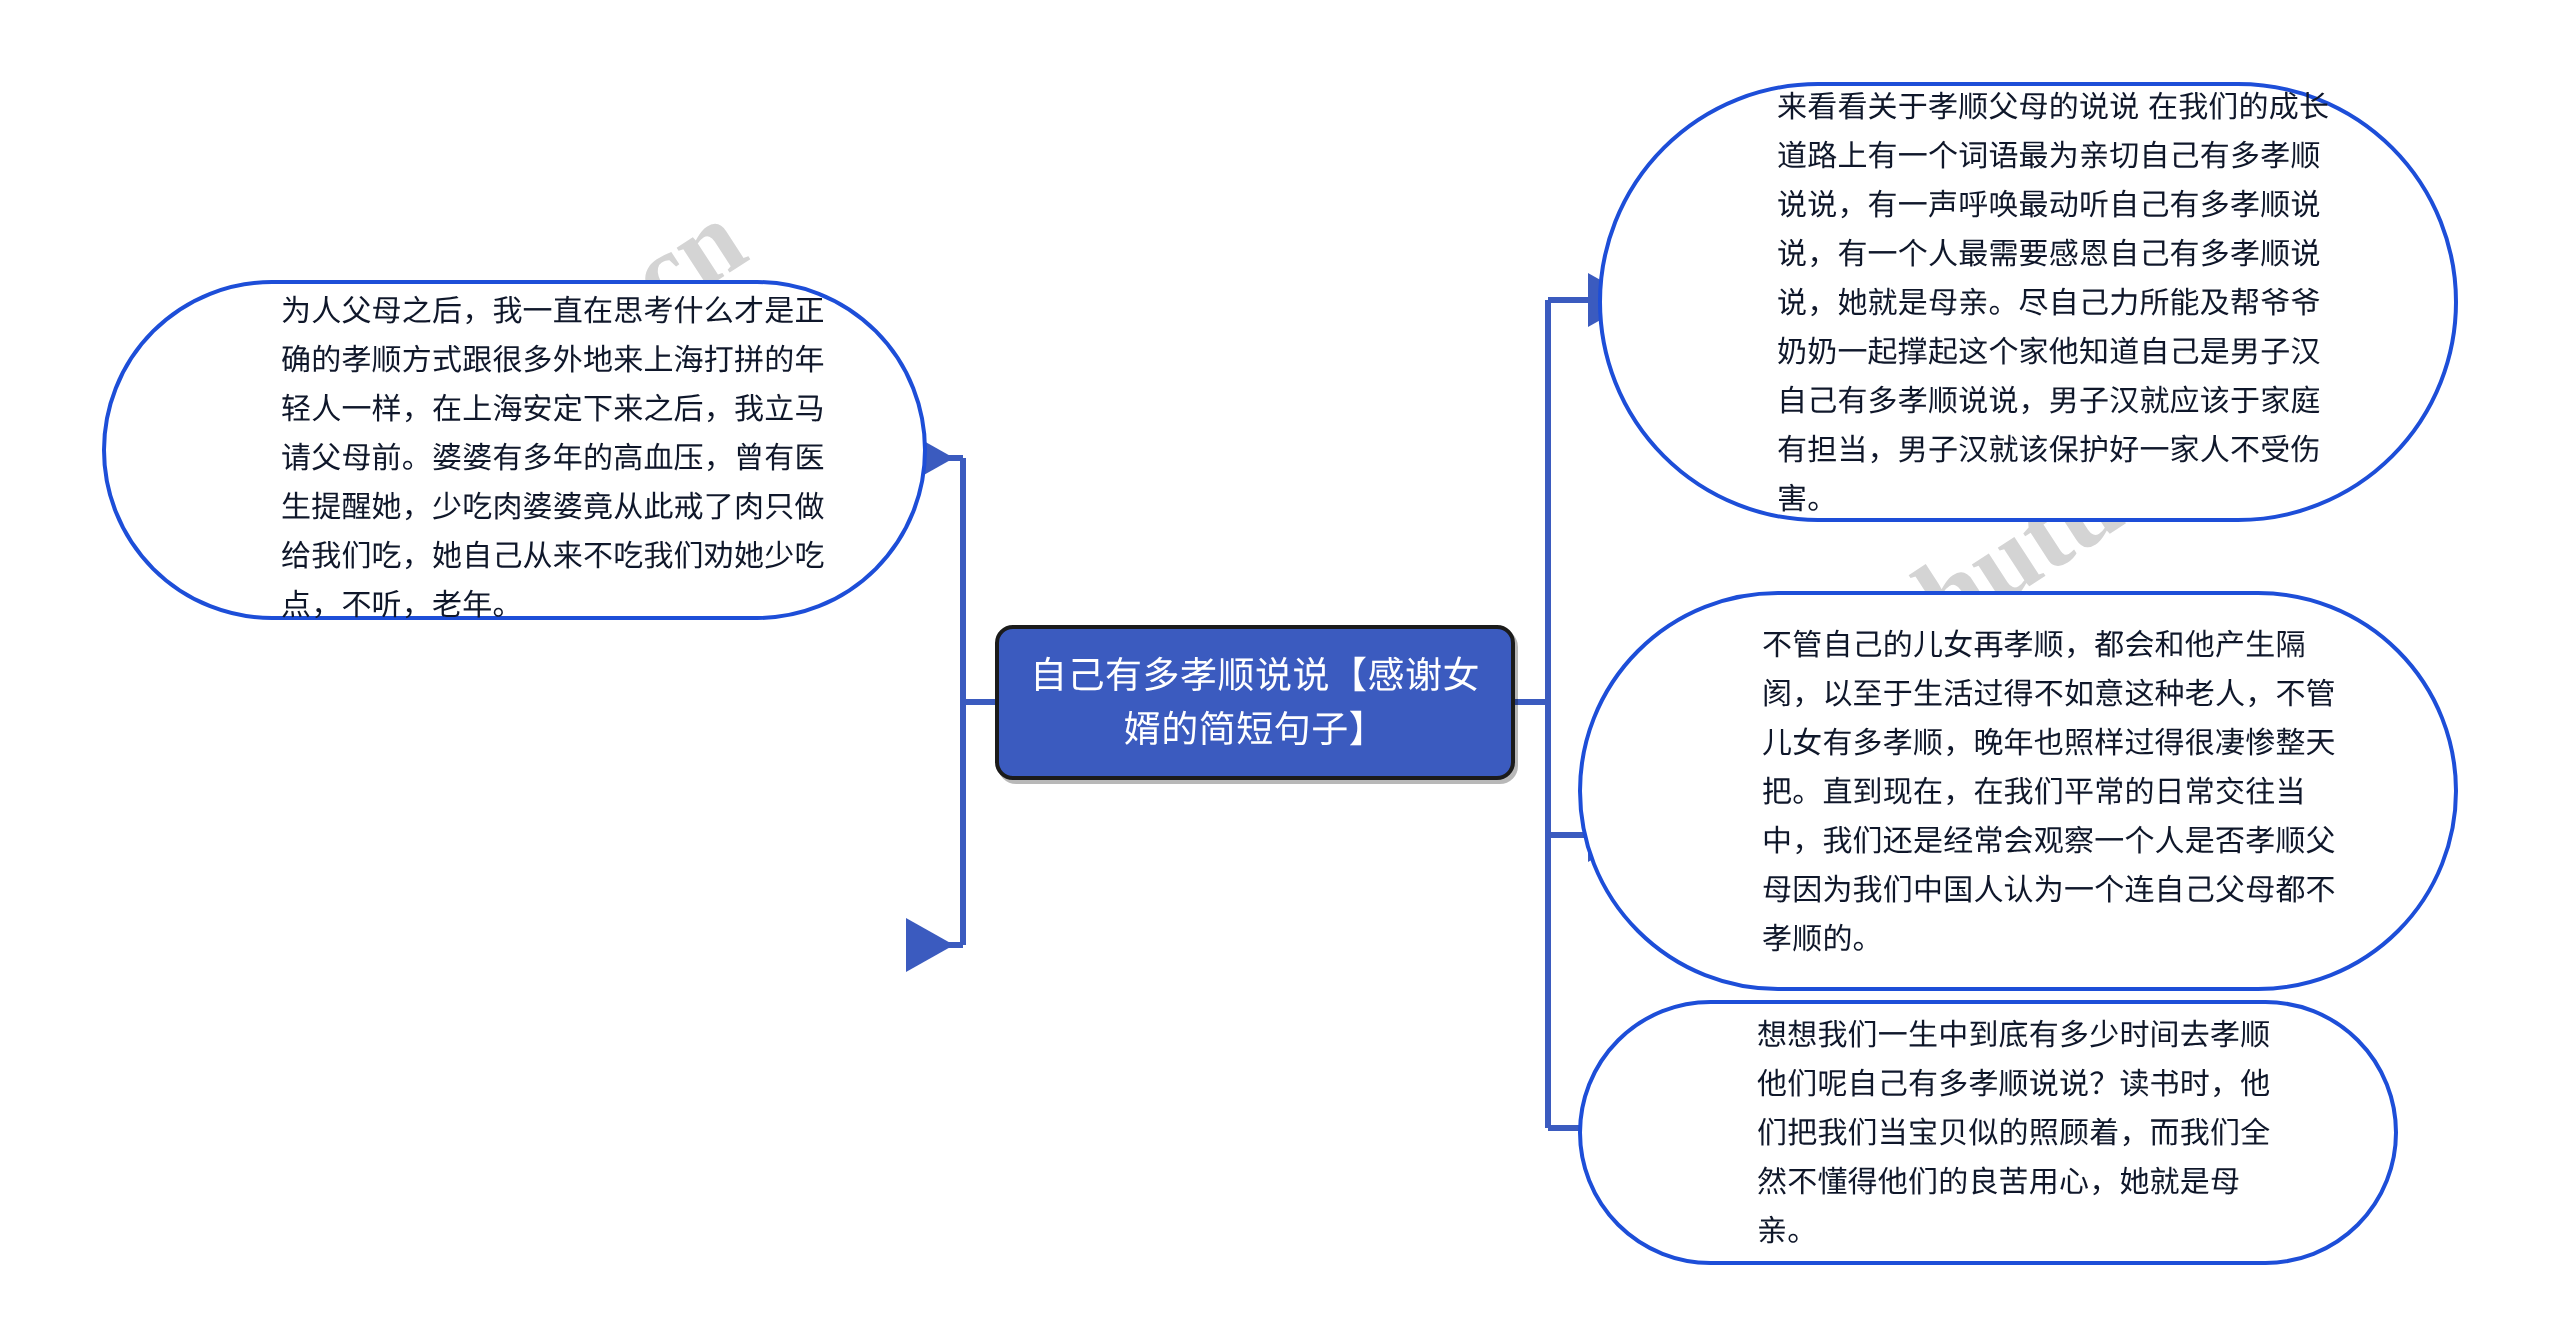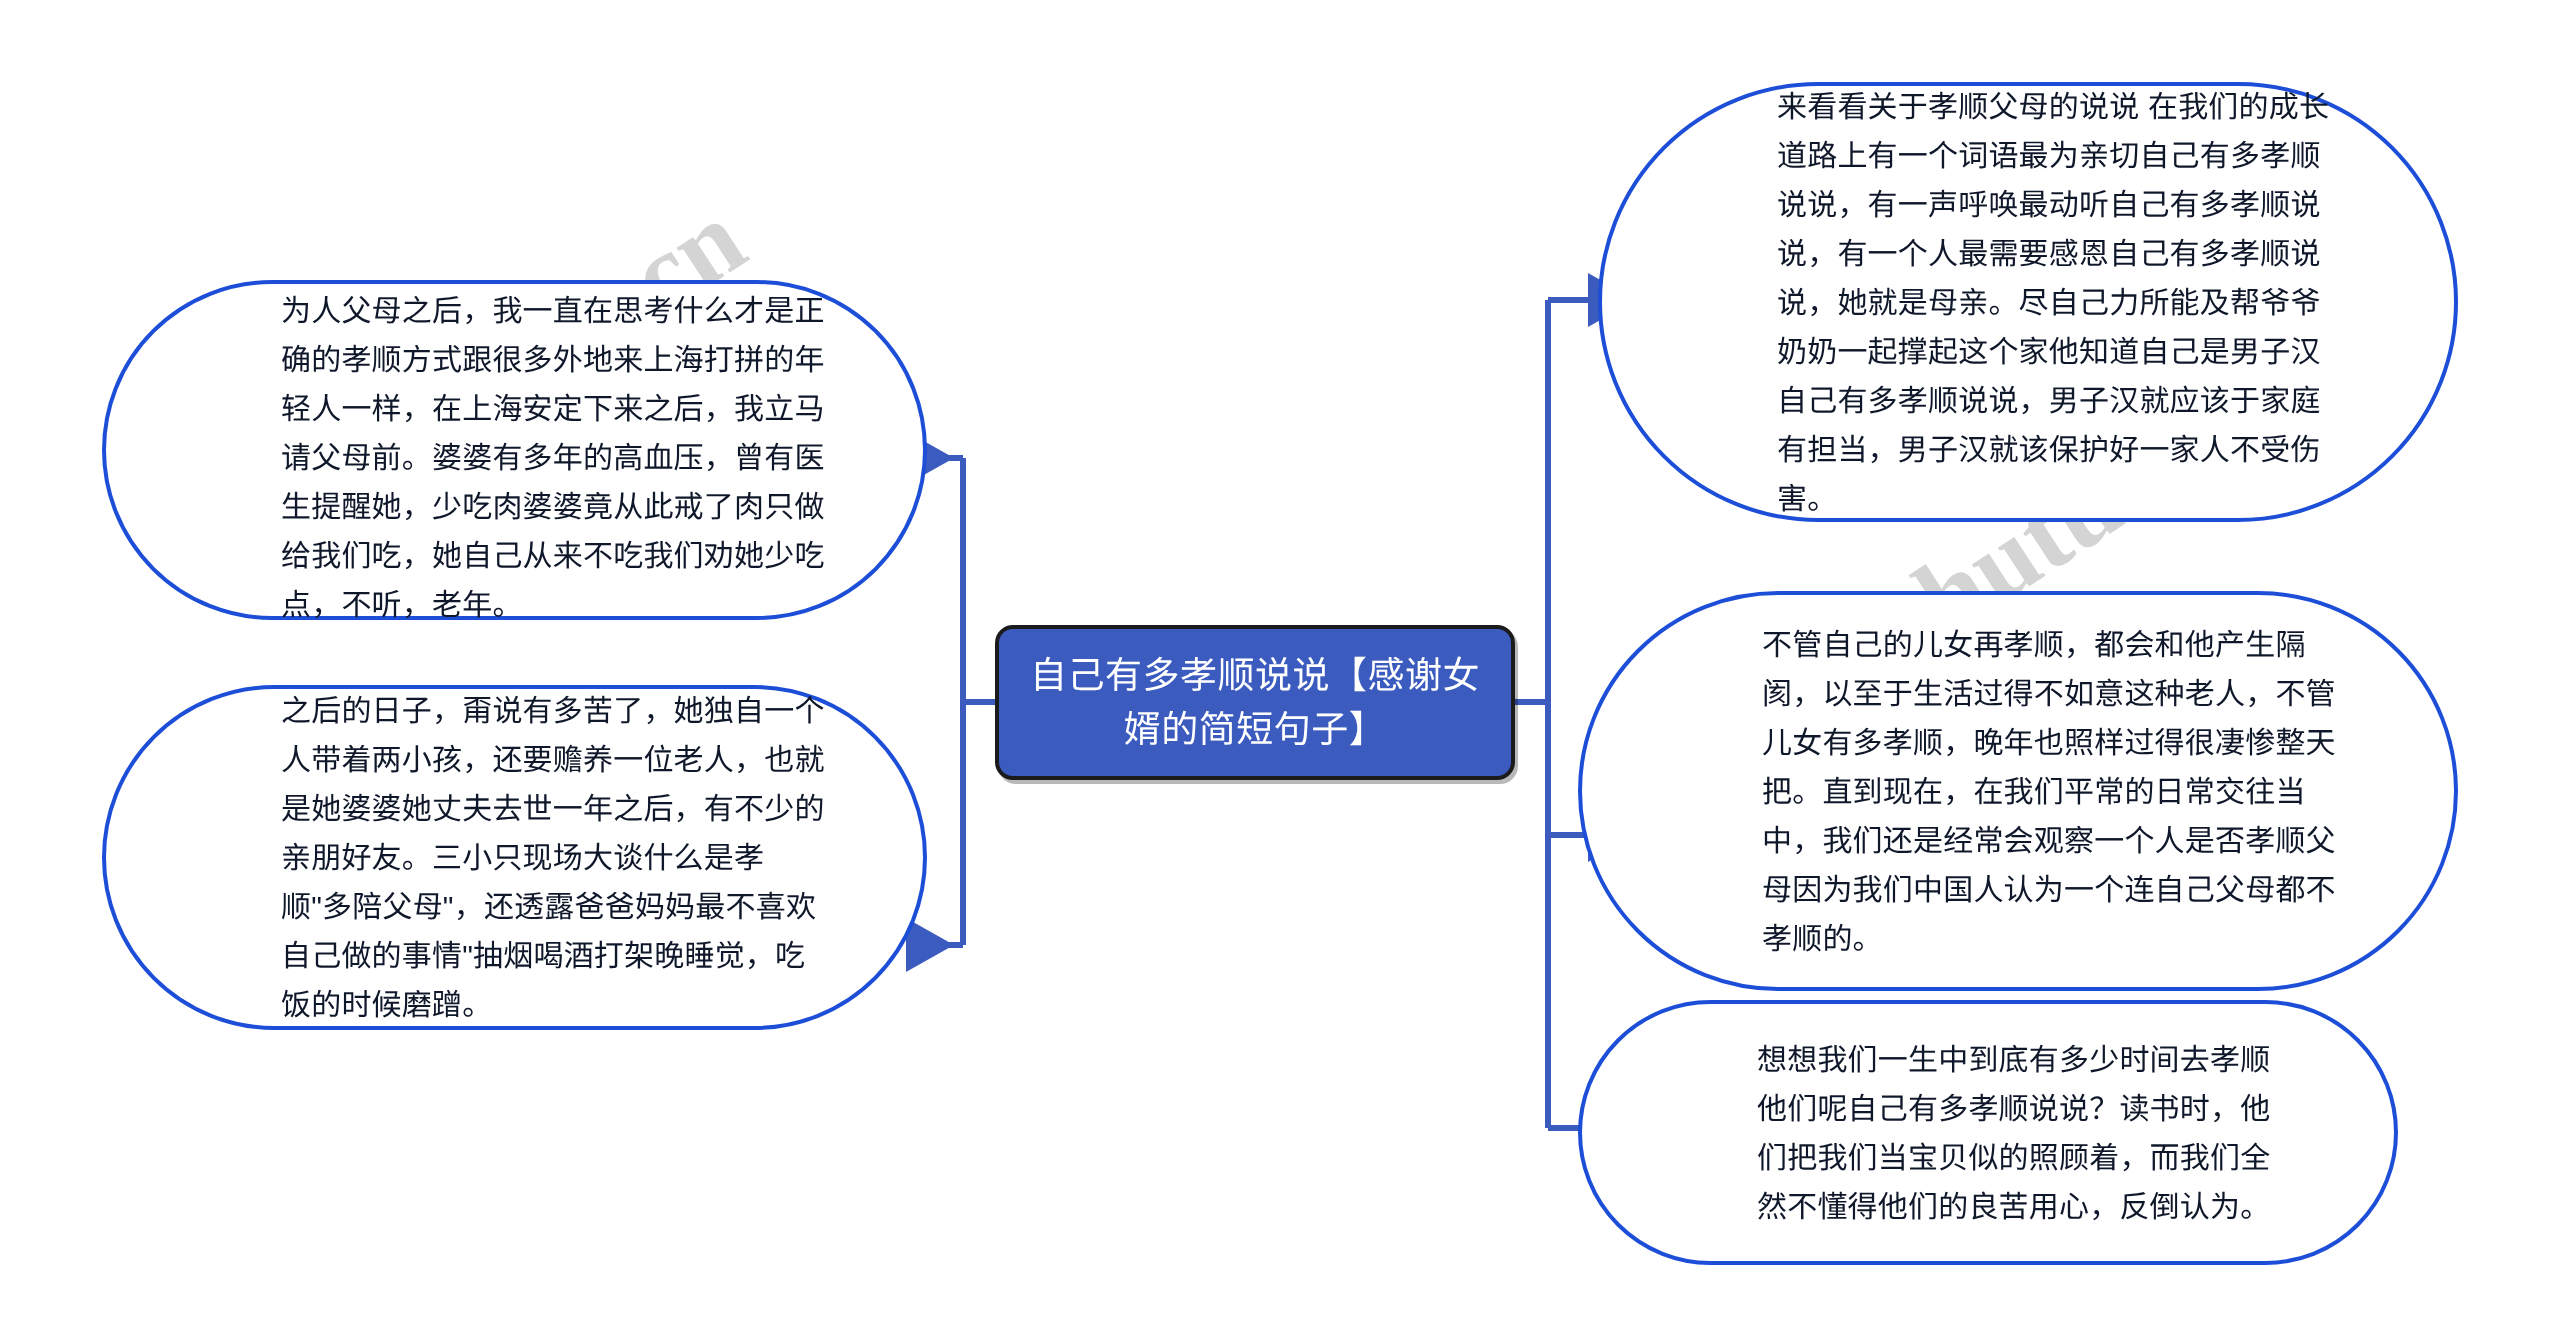--- a/index.html
+++ b/index.html
@@ -154,33 +154,30 @@
       <path d="M1548,300 L1600,300" marker-end="url(#arrow-right)"></path>
       <path d="M1548,835 L1600,835" marker-end="url(#arrow-right)"></path>
       <path d="M1548,1128 L1600,1128" marker-end="url(#arrow-right)"></path>
     </g>
   </svg>
 
   <div class="node leaf" id="node-tl">
     <span class="txt">为人父母之后，我一直在思考什么才是正确的孝顺方式跟很多外地来上海打拼的年轻人一样，在上海安定下来之后，我立马请父母前。婆婆有多年的高血压，曾有医生提醒她，少吃肉婆婆竟从此戒了肉只做给我们吃，她自己从来不吃我们劝她少吃点，不听，老年。</span>
   </div>
 
-  <div class="node leaf" id="node-bl">
-    <span class="txt">之后的日子，甭说有多苦了，她独自一个人带着两小孩，还要赡养一位老人，也就是她婆婆她丈夫去世一年之后，有不少的亲朋好友。三小只现场大谈什么是孝顺"多陪父母"，还透露爸爸妈妈最不喜欢自己做的事情"抽烟喝酒打架晚睡觉，吃饭的时候磨蹭。</span>
-  </div>
 
   <div class="node" id="node-root">
     <span class="txt">自己有多孝顺说说【感谢女婿的简短句子】</span>
   </div>
 
   <div class="node leaf" id="node-tr">
     <span class="txt">来看看关于孝顺父母的说说 在我们的成长道路上有一个词语最为亲切自己有多孝顺说说，有一声呼唤最动听自己有多孝顺说说，有一个人最需要感恩自己有多孝顺说说，她就是母亲。尽自己力所能及帮爷爷奶奶一起撑起这个家他知道自己是男子汉自己有多孝顺说说，男子汉就应该于家庭有担当，男子汉就该保护好一家人不受伤害。</span>
   </div>
 
   <div class="node leaf" id="node-mr">
     <span class="txt">不管自己的儿女再孝顺，都会和他产生隔阂，以至于生活过得不如意这种老人，不管儿女有多孝顺，晚年也照样过得很凄惨整天把。直到现在，在我们平常的日常交往当中，我们还是经常会观察一个人是否孝顺父母因为我们中国人认为一个连自己父母都不孝顺的。</span>
   </div>
 
   <div class="node leaf" id="node-br">
-    <span class="txt">想想我们一生中到底有多少时间去孝顺他们呢自己有多孝顺说说？读书时，他们把我们当宝贝似的照顾着，而我们全然不懂得他们的良苦用心，反倒认为。</span>
+    <span class="txt">想想我们一生中到底有多少时间去孝顺他们呢自己有多孝顺说说？读书时，他们把我们当宝贝似的照顾着，而我们全然不懂得他们的良苦用心，她就是母亲。</span>
   </div>
 
 </div>
 
 </body></html>

